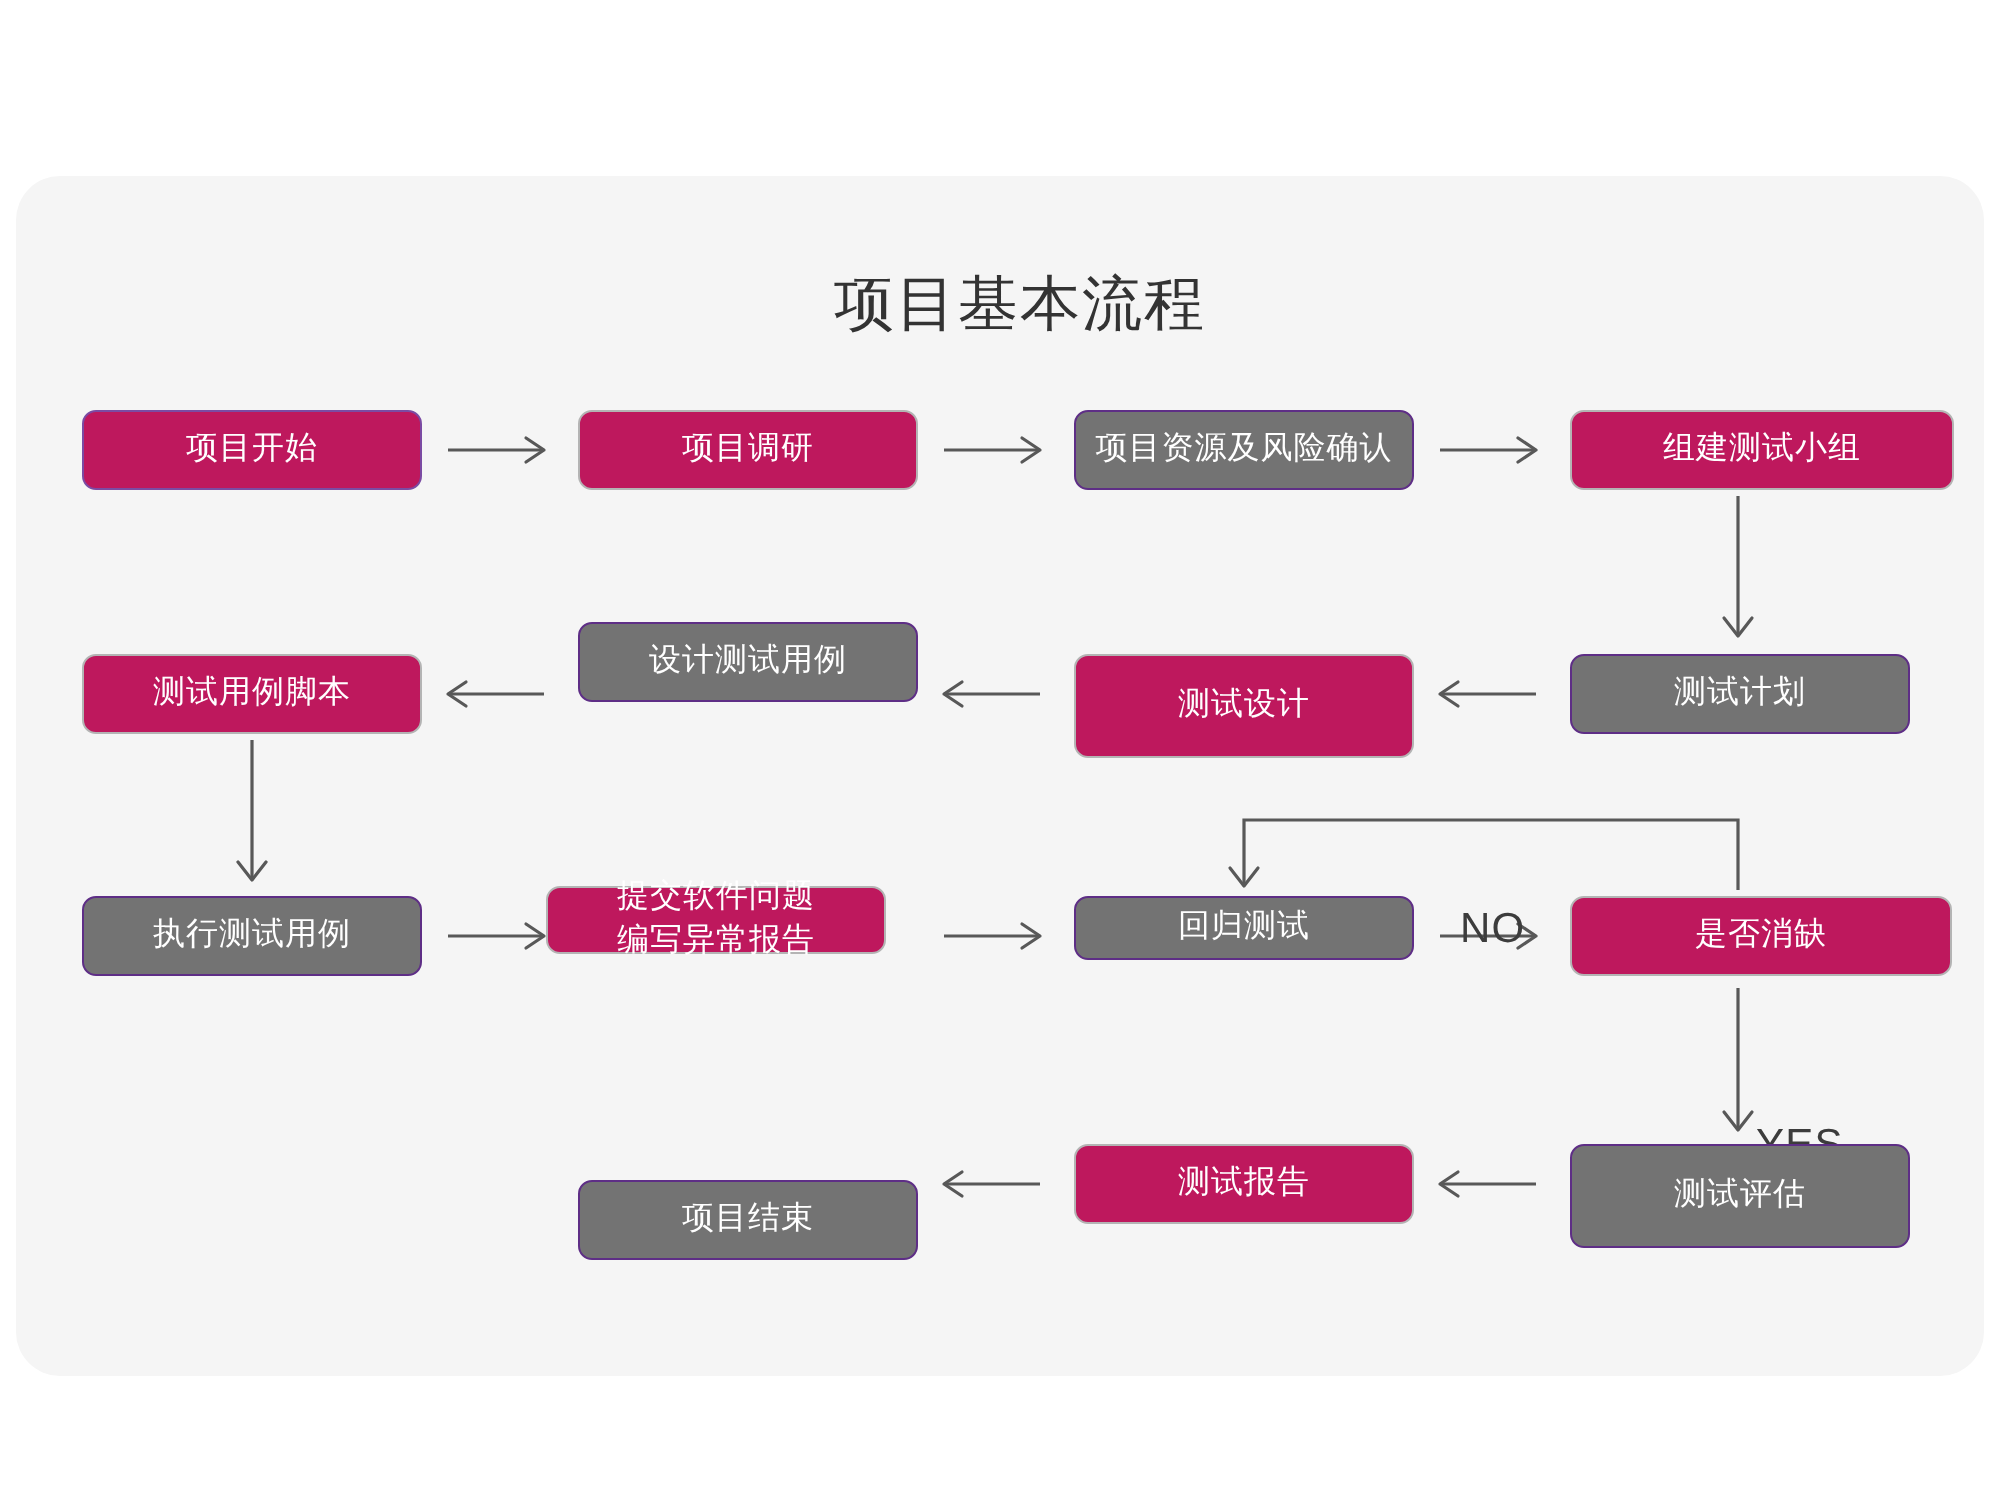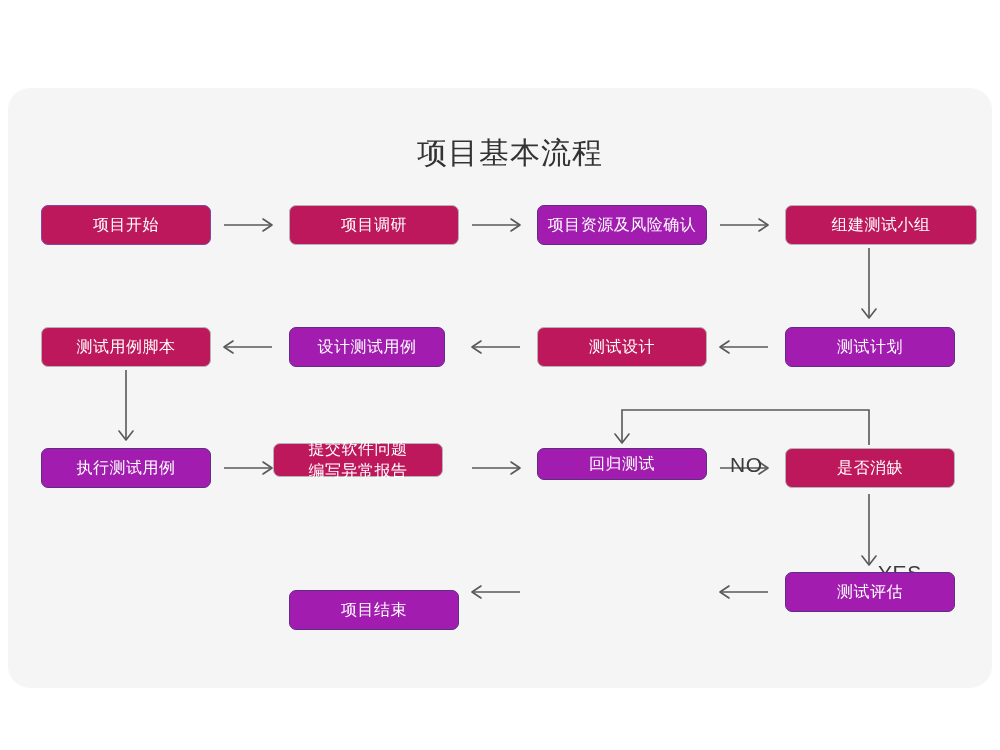--- a/index.html
+++ b/index.html
@@ -57,21 +57,21 @@
     letter-spacing: 0.5px;
     white-space: pre-line;
     user-select: none;
   }
   .node.purple {
     background: #be185d;
     color: #FFFFFF;
     border: 1px solid #7B4BA3;
   }
   .node.purple-outline {
-    background: #a21caf;
+    background: #737373;
     color: #FFFFFF;
     border: 1.5px solid #5E2E86;
   }
   .node.gray {
     background: #be185d;
     color: #FFFFFF;
     border: 1px solid #B4B4B4;
   }
 
   
@@ -189,26 +189,27 @@
 
   <div class="edge-label" style="left:730px; top:413px;">NO</div>
   <div class="edge-label" style="left:878px; top:521px;">YES</div>
 
   <div class="node purple" style="left:41px;  top:205px; width:170px; height:40px;">项目开始</div>
   <div class="node gray" style="left:289px; top:205px; width:170px; height:40px;">项目调研</div>
   <div class="node purple-outline" style="left:537px; top:205px; width:170px; height:40px;">项目资源及风险确认</div>
   <div class="node gray" style="left:785px; top:205px; width:192px; height:40px;">组建测试小组</div>
 
   <div class="node gray" style="left:41px;  top:327px; width:170px; height:40px;">测试用例脚本</div>
-  <div class="node purple-outline" style="left:289px; top:327px; width:156px; height:40px;">设计测试用例</div>
-  <div class="node gray" style="left:537px; top:327px; width:170px; height:40px;">测试设计</div>
+  <div class="node purple-outline" style="left:289px; top:311px; width:170px; height:40px;">设计测试用例</div>
+  <div class="node gray" style="left:537px; top:327px; width:170px; height:52px;">测试设计</div>
   <div class="node purple-outline" style="left:785px; top:327px; width:170px; height:40px;">测试计划</div>
 
   <div class="node purple-outline" style="left:41px;  top:448px; width:170px; height:40px;">执行测试用例</div>
   <div class="node gray" style="left:273px; top:443px; width:170px; height:34px;">提交软件问题
 编写异常报告</div>
   <div class="node purple-outline" style="left:537px; top:448px; width:170px; height:32px;">回归测试</div>
-  <div class="node gray" style="left:785px; top:448px; width:170px; height:40px;">是否消缺</div>
+  <div class="node gray" style="left:785px; top:448px; width:191px; height:40px;">是否消缺</div>
 
   <div class="node purple-outline" style="left:289px; top:590px; width:170px; height:40px;">项目结束</div>
-  <div class="node purple-outline" style="left:785px; top:572px; width:170px; height:40px;">测试评估</div>
+  <div class="node gray" style="left:537px; top:572px; width:170px; height:40px;">测试报告</div>
+  <div class="node purple-outline" style="left:785px; top:572px; width:170px; height:52px;">测试评估</div>
 
 </div>
 
 </body></html>

